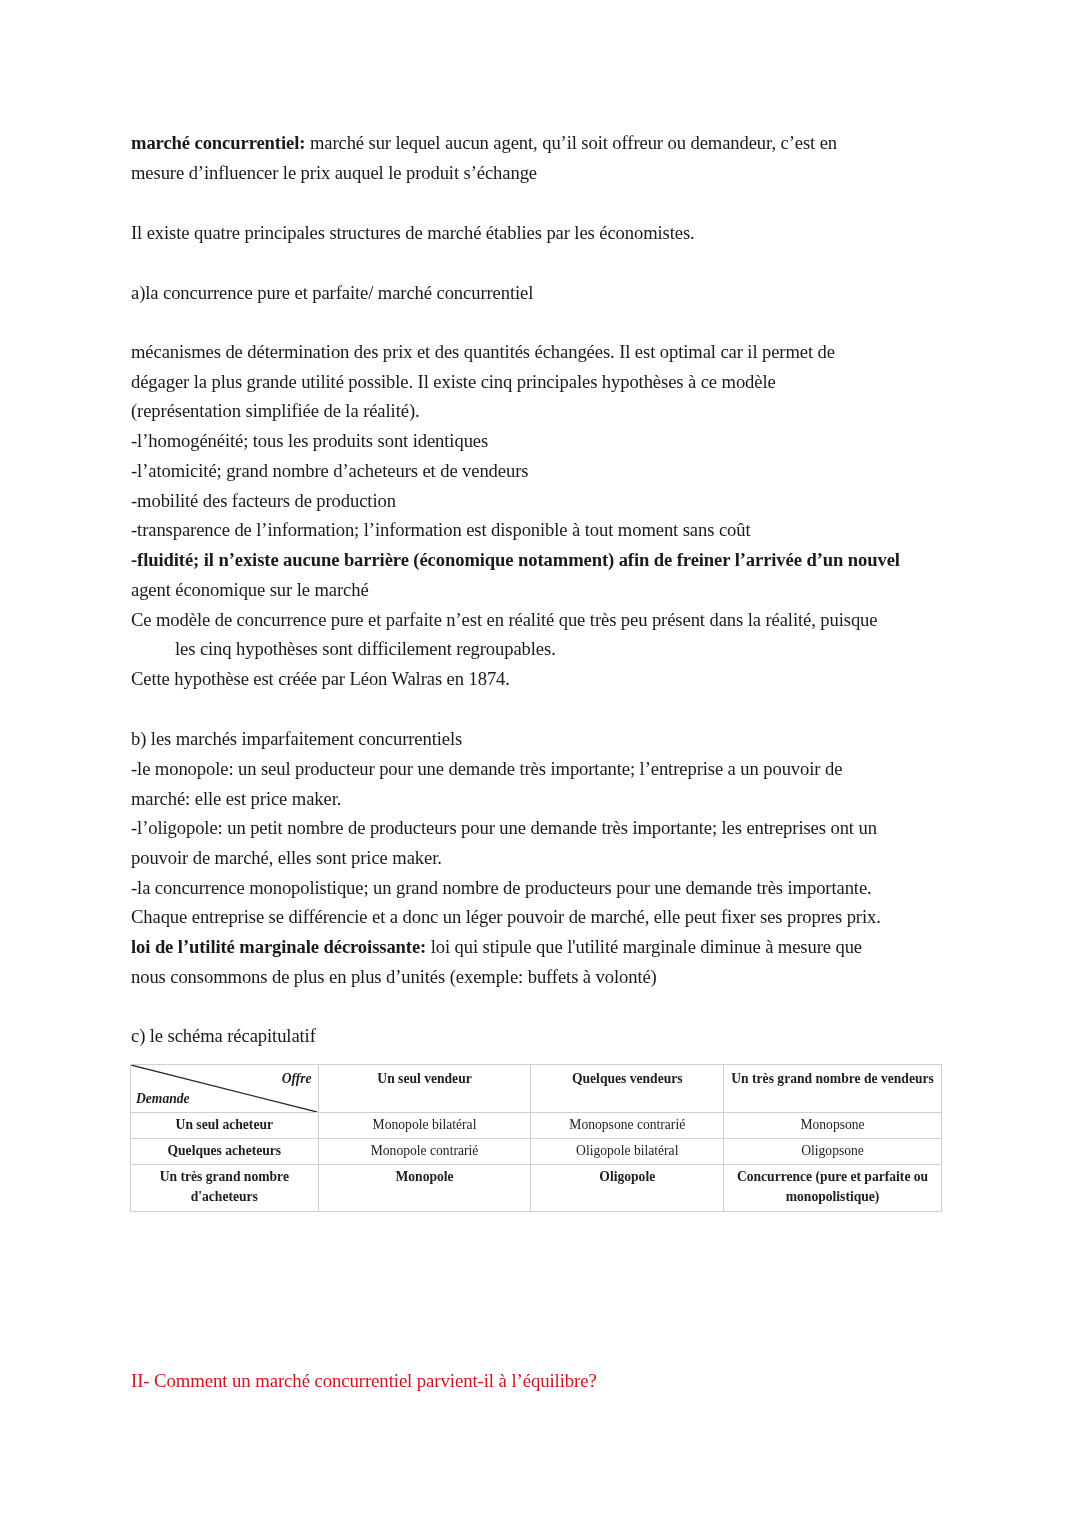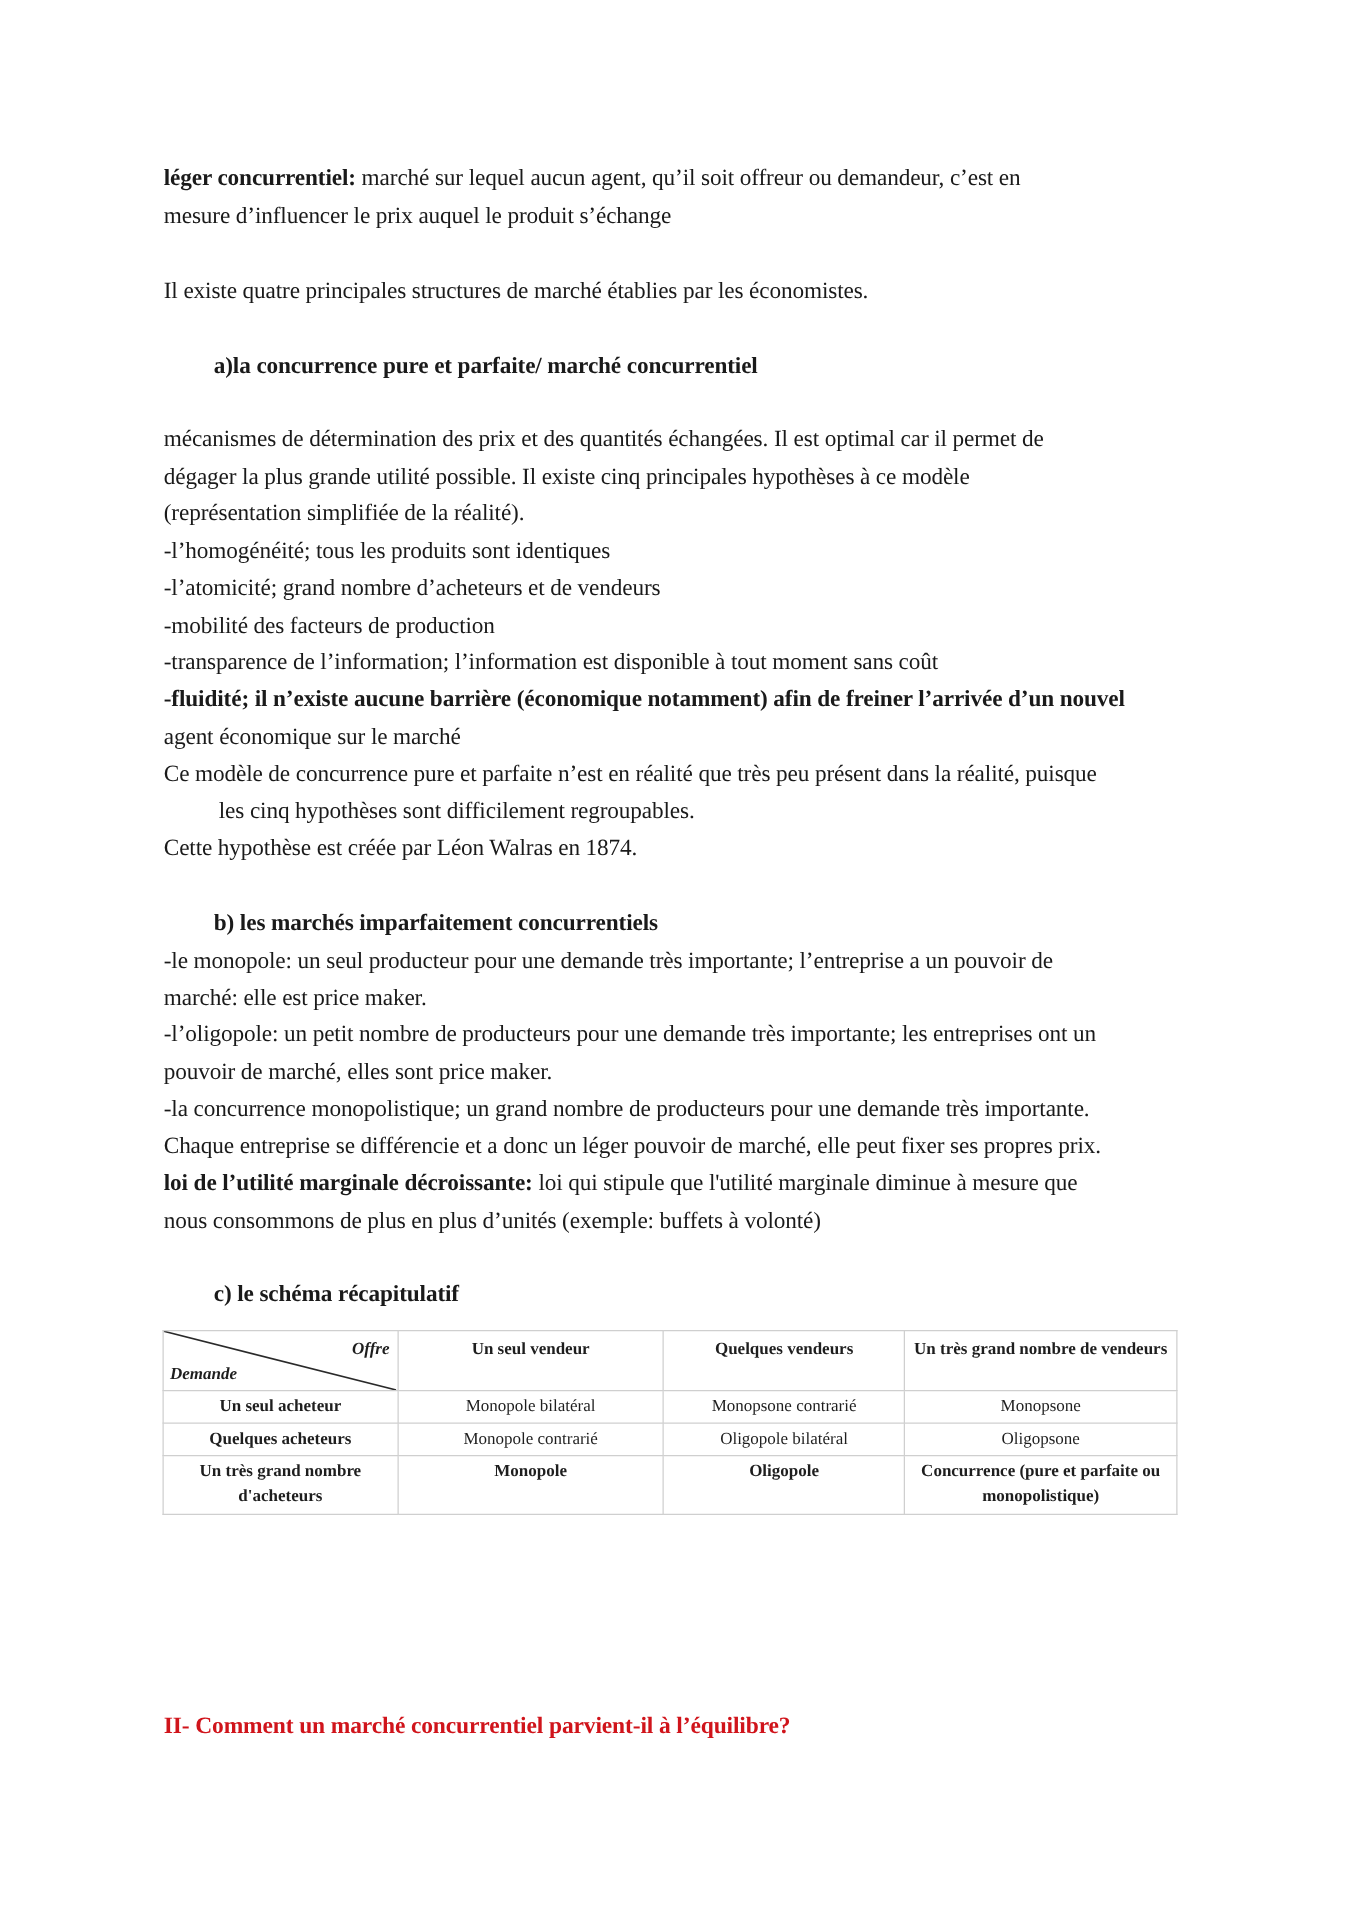--- a/index.html
+++ b/index.html
@@ -14,22 +14,22 @@
   .page { position: absolute; left: 0; top: 0; width: 1080px; height: 1525px; }
   .line {
     position: absolute;
     left: 131px;
     font-size: 18.6px;
     line-height: 30px;
     white-space: nowrap;
     letter-spacing: -0.1px;
   }
   .b { font-weight: bold; }
-  .heading { font-weight: bold; margin-left: 40px; }
-  .red-heading { font-weight: bold; color: #d0141b; font-size: 18.8px; }
+  .heading { font-weight: normal; }
+  .red-heading { font-weight: normal; color: #d0141b; font-size: 18.8px; }
 
   
   .tbl {
     position: absolute;
     left: 130px;
     top: 1064px;
     width: 812px;
     height: 148px;
     border-collapse: collapse;
     font-family: "Liberation Serif", "DejaVu Serif", serif;
@@ -58,21 +58,21 @@
     position: absolute; left: 5px; top: 24px;
     font-weight: bold; font-style: italic;
   }
 </style>
 </head>
 <body>
 
 <div class="page">
 
   <div class="line" style="top:128px;">
-    <span class="b">léger concurrentiel:</span><span> marché sur lequel aucun agent, qu’il soit offreur ou demandeur, c’est en</span>
+    <span class="b">marché concurrentiel:</span><span> marché sur lequel aucun agent, qu’il soit offreur ou demandeur, c’est en</span>
   </div>
   <div class="line" style="top:158px;">mesure d’influencer le prix auquel le produit s’échange</div>
 
   <div class="line" style="top:218px;">Il existe quatre principales structures de marché établies par les économistes.</div>
 
   <div class="line heading" style="top:278px;">a)la concurrence pure et parfaite/ marché concurrentiel</div>
   <div class="line" style="top:337px;">mécanismes de détermination des prix et des quantités échangées. Il est optimal car il permet de</div>
   <div class="line" style="top:396px;">(représentation simplifiée de la réalité).</div>
   <div class="line" style="top:367px;">dégager la plus grande utilité possible. Il existe cinq principales hypothèses à ce modèle</div>
   <div class="line" style="top:426px;">-l’homogénéité; tous les produits sont identiques</div>

